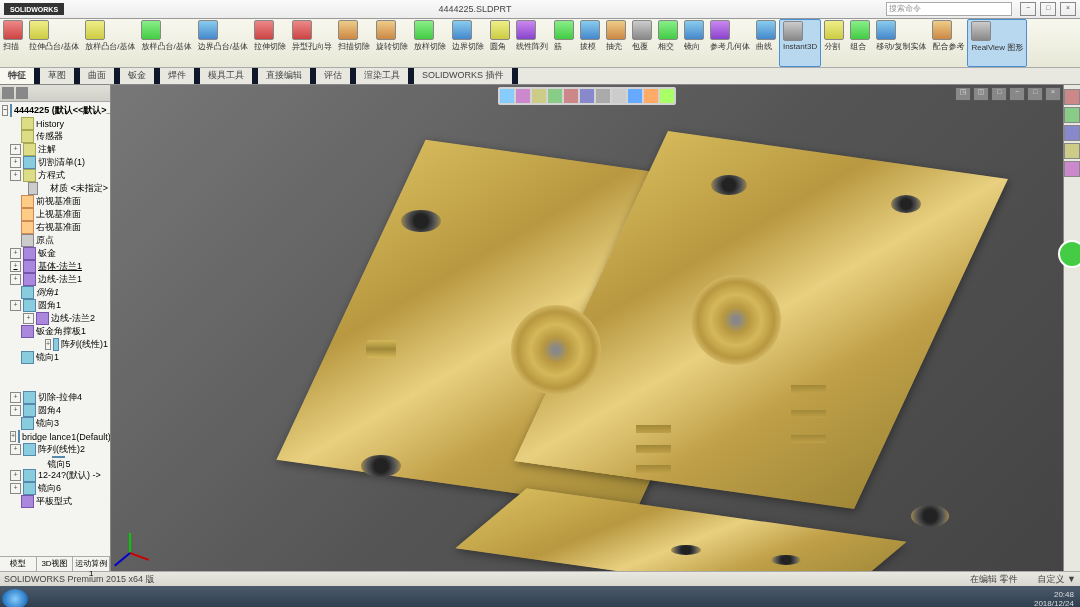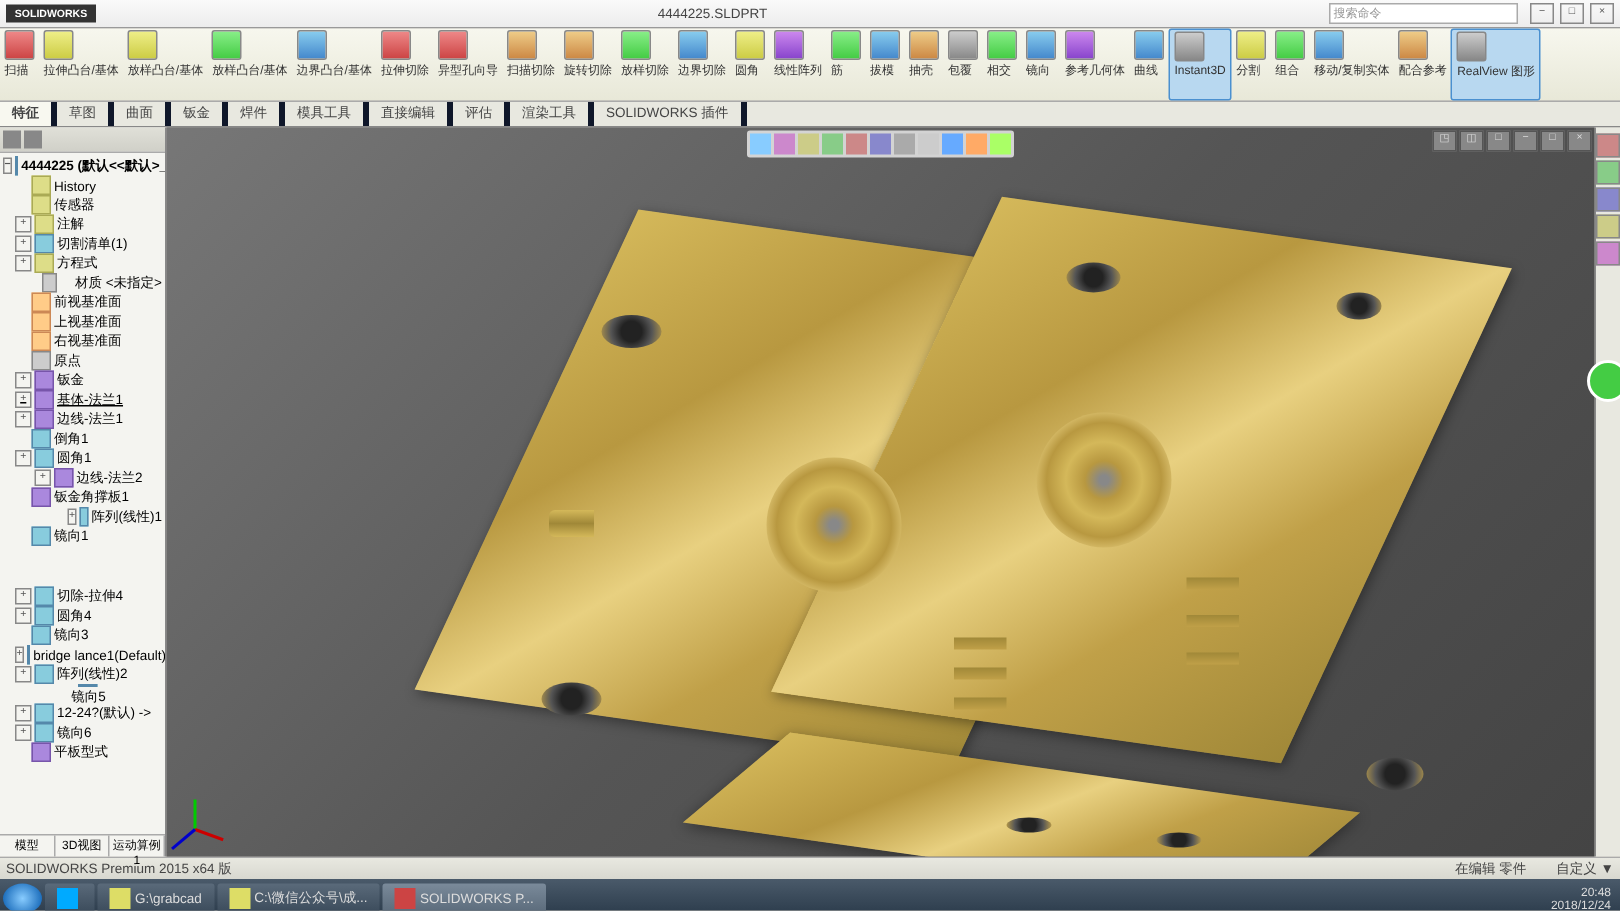--- a/index.html
+++ b/index.html
@@ -15,21 +15,21 @@
 .ribbon .btn .lb{font-size:8px;color:#333;margin-top:1px;white-space:nowrap}
 .ribbon .btn.pressed{background:#b8d8f0;border:1px solid #4a90d0;border-radius:2px}
 .ic.red{background:linear-gradient(#e88,#c44)}
 .ic.yel{background:linear-gradient(#ee8,#cc4)}
 .ic.grn{background:linear-gradient(#8e8,#4c4)}
 .ic.blu{background:linear-gradient(#8ce,#48c)}
 .ic.pur{background:linear-gradient(#c8e,#84c)}
 .ic.org{background:linear-gradient(#ec8,#c84)}
 .ic.gry{background:linear-gradient(#ccc,#888)}
 .tabs{height:16px;background:#e8e8e0;display:flex;border-bottom:1px solid #888;font-size:9px}
-.tabs .tab{padding:1px 8px;border-right:4px solid #0f172a;cursor:pointer;color:#444}
+.tabs .tab{padding:1px 8px;border-right:6px solid #0f172a;cursor:pointer;color:#444}
 .tabs .tab.active{background:#f8f8f0;font-weight:bold}
 .work{display:flex;height:486px}
 .side{width:110px;background:#f4f4f0;border-right:1px solid #888;display:flex;flex-direction:column;font-size:9px}
 .side .hdr{height:16px;background:linear-gradient(#e0e0d8,#d0d0c8);display:flex;align-items:center;padding:0 2px;border-bottom:1px solid #aaa}
 .side .hdr .hic{width:12px;height:12px;background:#888;margin-right:2px}
 .side .tree{flex:1;overflow:hidden;padding:2px 0}
 .side .node{display:flex;align-items:center;padding:0 2px;height:13px;cursor:pointer;white-space:nowrap}
 .side .node.root{font-weight:bold}
 .side .node .exp{width:9px;height:9px;border:1px solid #888;font-size:7px;line-height:7px;text-align:center;margin-right:2px;color:#555}
 .side .node .ni{width:11px;height:11px;margin-right:2px}
@@ -275,21 +275,21 @@
         <div class="node" style="padding-left: 10px; text-decoration: underline;">
           <span class="exp">+</span>
           <span class="ni sm"></span>
           <span>基体-法兰1</span>
         </div>
         <div class="node" style="padding-left: 10px;">
           <span class="exp">+</span>
           <span class="ni sm"></span>
           <span>边线-法兰1</span>
         </div>
-        <div class="node" style="padding-left: 10px;">
+        <div class="node" style="padding-left: 10px; font-style: italic;">
           <span style="width:11px"></span>
           <span class="ni feat"></span>
           <span>倒角1</span>
         </div>
         <div class="node" style="padding-left: 10px;">
           <span class="exp">+</span>
           <span class="ni feat"></span>
           <span>圆角1</span>
         </div>
         <div class="node" style="padding-left: 10px; justify-content: center;">
@@ -429,35 +429,17 @@
 <div class="sbar">
   <span class="sl">SOLIDWORKS Premium 2015 x64 版</span>
   <span class="sp"></span>
   <span class="sl">在编辑 零件</span>
   <span style="width:20px"></span>
   <span class="sl">自定义 ▼</span>
 </div>
 
 <div class="taskbar">
   <div class="start"></div>
-  <div id="tb" style="display:flex">
-      <div class="tbtn">
-        <div class="tic" style="background:#0af"></div>
-        <span></span>
-      </div>
-      <div class="tbtn">
-        <div class="tic" style="background:#dd6"></div>
-        <span>G:\grabcad</span>
-      </div>
-      <div class="tbtn">
-        <div class="tic" style="background:#dd6"></div>
-        <span>C:\微信公众号\成...</span>
-      </div>
-      <div class="tbtn active">
-        <div class="tic" style="background:#c44"></div>
-        <span>SOLIDWORKS P...</span>
-      </div>
-    </div>
   <div class="clock">
     <span>20:48</span>
     <span>2018/12/24</span>
   </div>
 </div>
 
 </body></html>

